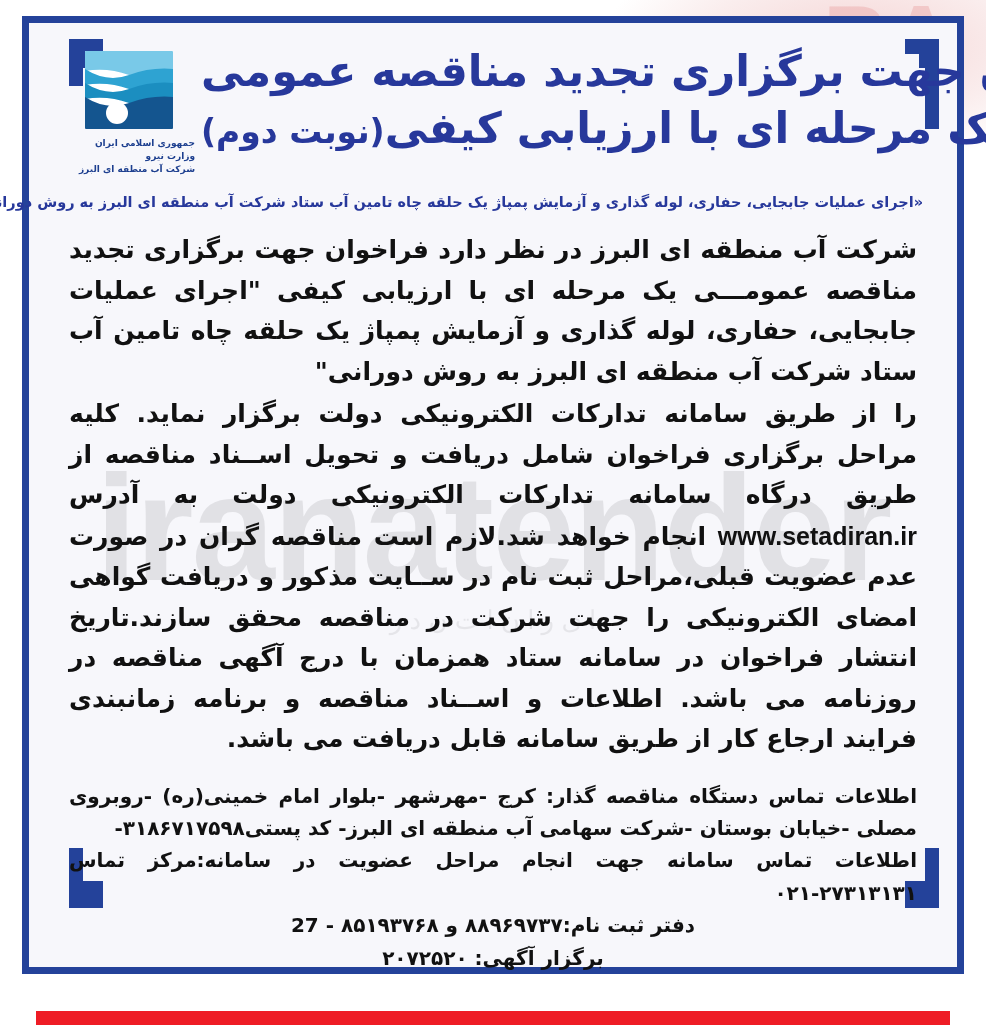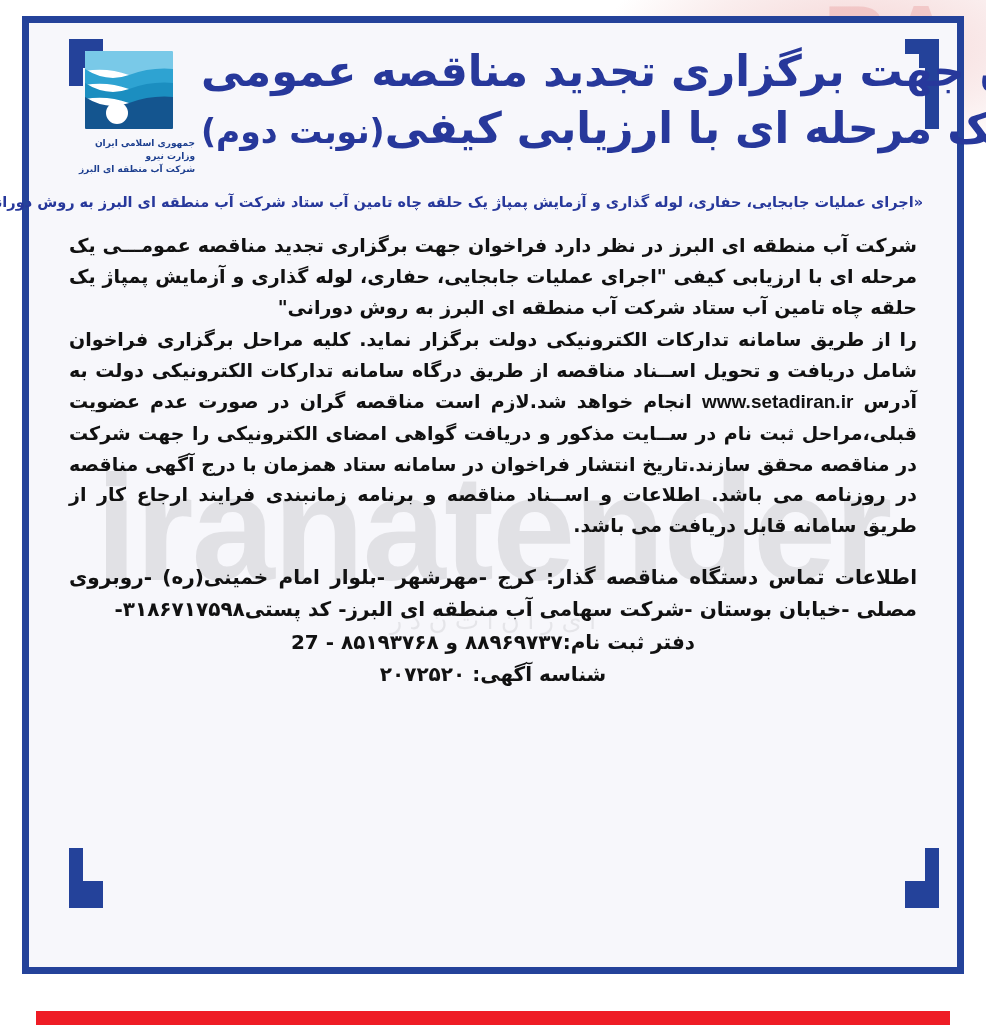--- a/index.html
+++ b/index.html
@@ -200,21 +200,21 @@
   }
 
   
   .body-text {
     margin-top: 20px;
     direction: rtl;
     text-align: justify;
     color: #111111;
     font-family: "DejaVu Sans", sans-serif;
     font-weight: 700;
-    font-size: 19px;
+    font-size: 25px;
     line-height: 1.62;
     padding: 0 6px;
   }
   .body-text p { margin: 0 0 2px 0; }
   .body-text .url {
     direction: ltr;
     display: inline-block;
     font-family: "Liberation Sans", sans-serif;
     font-weight: 700;
   }
@@ -306,22 +306,23 @@
 
       <div class="divider"></div>
 
       <div class="body-text">
         <p>شرکت آب منطقه ای البرز در نظر دارد فراخوان جهت برگزاری تجدید مناقصه عمومـــی یک مرحله ای با ارزیابی کیفی "اجرای عملیات جابجایی، حفاری، لوله گذاری و آزمایش پمپاژ یک حلقه چاه تامین آب ستاد شرکت آب منطقه ای البرز به روش دورانی"</p>
         <p><span>را از طریق سامانه تدارکات الکترونیکی دولت برگزار نماید. کلیه مراحل برگزاری فراخوان شامل دریافت و تحویل اســناد مناقصه از طریق درگاه سامانه تدارکات الکترونیکی دولت به آدرس</span> <span class="url">www.setadiran.ir</span> <span>انجام خواهد شد.لازم است مناقصه گران در صورت عدم عضویت قبلی،مراحل ثبت نام در ســایت مذکور و دریافت گواهی امضای الکترونیکی را جهت شرکت در مناقصه محقق سازند.تاریخ انتشار فراخوان در سامانه ستاد همزمان با درج آگهی مناقصه در روزنامه می باشد. اطلاعات و اســناد مناقصه و برنامه زمانبندی فرایند ارجاع کار از طریق سامانه قابل دریافت می باشد.</span></p>
       </div>
 
       <div class="contact-text">
         <p><span>اطلاعات تماس دستگاه مناقصه گذار:</span> <span>کرج -مهرشهر -بلوار امام خمینی(ره) -روبروی مصلی -خیابان بوستان -شرکت سهامی آب منطقه ای البرز-</span> <span>کد پستی</span><span>۳۱۸۶۷۱۷۵۹۸-</span></p>
+        <p><span>اطلاعات تماس سامانه جهت انجام مراحل عضویت در سامانه:</span><span>مرکز تماس</span> <span>۲۷۳۱۳۱۳۱-۰۲۱</span></p>
         <p class="c-center"><span>دفتر ثبت نام:</span><span>۸۸۹۶۹۷۳۷ و ۸۵۱۹۳۷۶۸ - 27</span></p>
-        <p class="c-center shenase"><span>شناسه آگهی:</span> <span>۲۰۷۲۵۲۰</span></p>
+        <p class="c-center shenase"><span>برگزار آگهی:</span> <span>۲۰۷۲۵۲۰</span></p>
       </div>
 
     </div>
 
     <div class="notch n-tl-1"></div>
     <div class="notch n-tl-2"></div>
     <div class="notch n-tl-3"></div>
     <div class="notch n-tr-1"></div>
     <div class="notch n-tr-2"></div>
     <div class="notch n-tr-3"></div>

